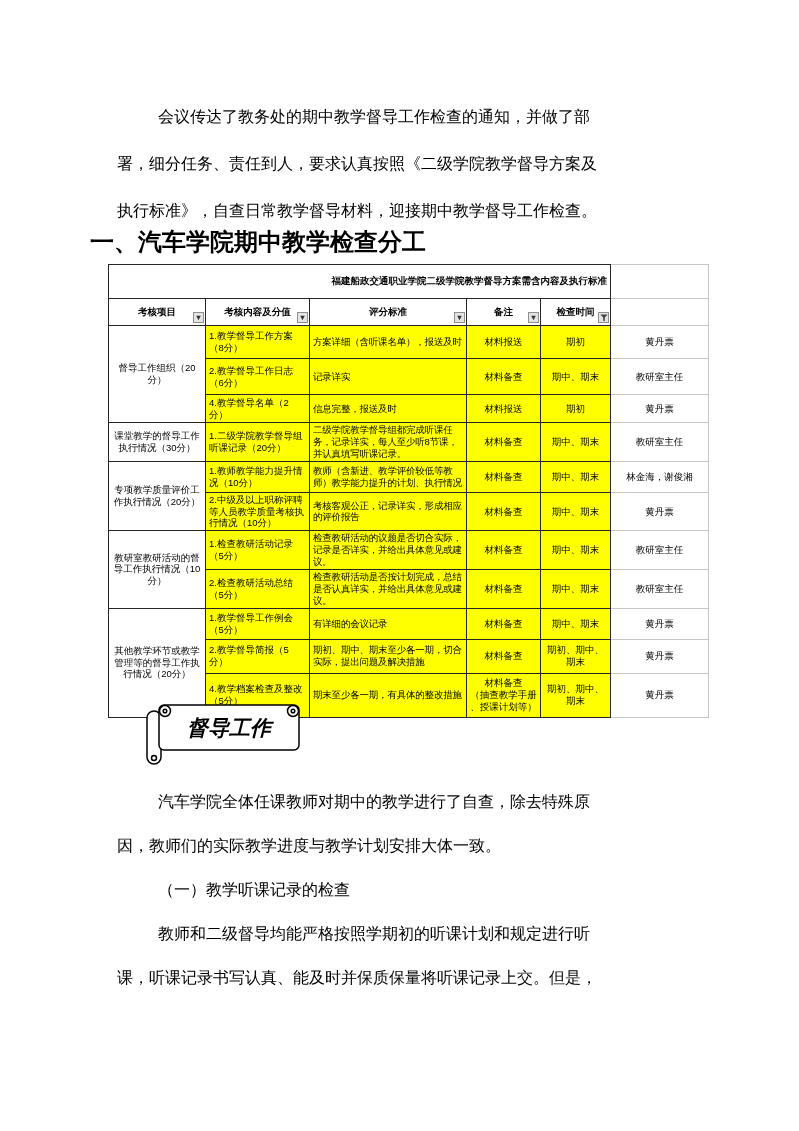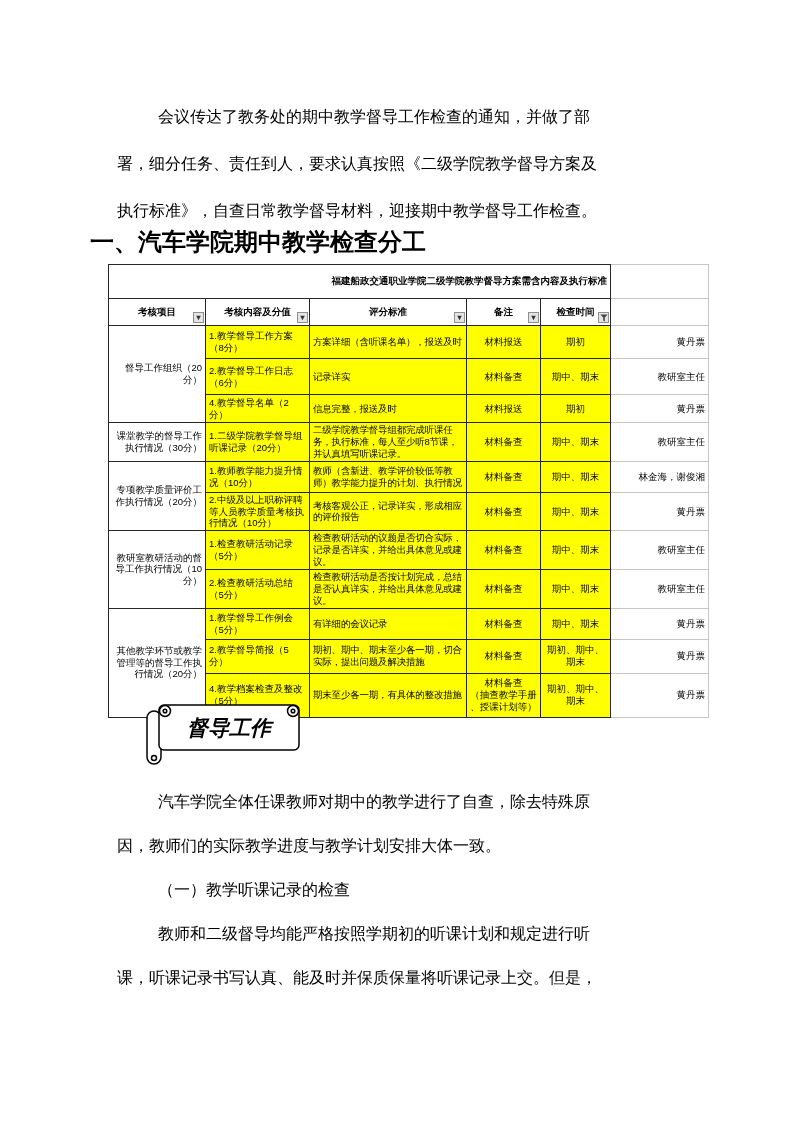--- a/index.html
+++ b/index.html
@@ -17,26 +17,26 @@
                font-family:"Liberation Serif",serif;white-space:nowrap;}
 
   
   .tblwrap{position:absolute;left:108px;top:264px;}
   table.sheet{border-collapse:collapse;table-layout:fixed;font-family:"Liberation Sans",sans-serif;}
   table.sheet td,table.sheet th{border:1px solid #262626;padding:1px 3px;font-size:9.5px;
       line-height:1.25;background:#fff;vertical-align:middle;overflow:hidden;word-break:break-all;}
   .title-cell{font-family:"Liberation Serif",serif;font-weight:bold;font-size:15px;text-align:right;}
   table.sheet th{position:relative;font-weight:bold;text-align:center;font-size:9.5px;margin-left:20px;}
   .yellow{background:#FFFF00 !important;}
-  .c-group{font-size:9px;text-align:right;}
+  .c-group{font-size:9px;text-align:center;}
   .c-item{font-size:8.8px;text-align:left;}
   .c-std{font-size:8.2px;letter-spacing:-0.2px;text-align:left;}
   .c-note,.c-time{text-align:center;font-size:9px;white-space:pre-line;}
   .c-owner{border:1px solid #c6c6c6 !important;border-left:1px solid #262626 !important;
-           background:#fff !important;text-align:right;font-size:9.5px;}
+           background:#fff !important;text-align:center;font-size:9.5px;}
   .corner{border:1px solid #c6c6c6 !important;border-left:1px solid #262626 !important;}
   .fbtn{position:absolute;right:1px;bottom:2px;width:11px;height:11px;background:#e4e4e4;
         border:1px solid #8f8f8f;font-size:8px;line-height:9px;text-align:center;color:#333;
         box-sizing:border-box;cursor:default;}
   .fbtn svg{display:block;margin:1px auto 0 auto;}
 
   
   .banner{position:absolute;left:138px;top:698px;width:168px;height:74px;}
   .banner text{font-family:"Liberation Sans",sans-serif;font-weight:bold;font-style:italic;
                font-size:21px;}
@@ -116,21 +116,21 @@
         <td class="c-item yellow">4.教学督导名单（2分）</td>
         <td class="c-std yellow">信息完整，报送及时</td>
         <td class="c-note yellow">材料报送</td>
         <td class="c-time yellow">期初</td>
         <td class="c-owner">黄丹票</td>
       </tr>
 
       <tr style="height:35px">
         <td class="c-group">课堂教学的督导工作执行情况（30分）</td>
         <td class="c-item yellow">1.二级学院教学督导组听课记录（20分）</td>
-        <td class="c-std yellow">二级学院教学督导组都完成听课任务，执行标准，每人至少听8节课，并认真填写听课记录。</td>
+        <td class="c-std yellow">二级学院教学督导组都完成听课任务，记录详实，每人至少听8节课，并认真填写听课记录。</td>
         <td class="c-note yellow">材料备查</td>
         <td class="c-time yellow">期中、期末</td>
         <td class="c-owner">教研室主任</td>
       </tr>
 
       <tr style="height:31px">
         <td class="c-group" rowspan="2">专项教学质量评价工作执行情况（20分）</td>
         <td class="c-item yellow">1.教师教学能力提升情况（10分）</td>
         <td class="c-std yellow">教师（含新进、教学评价较低等教师）教学能力提升的计划、执行情况</td>
         <td class="c-note yellow">材料备查</td>

